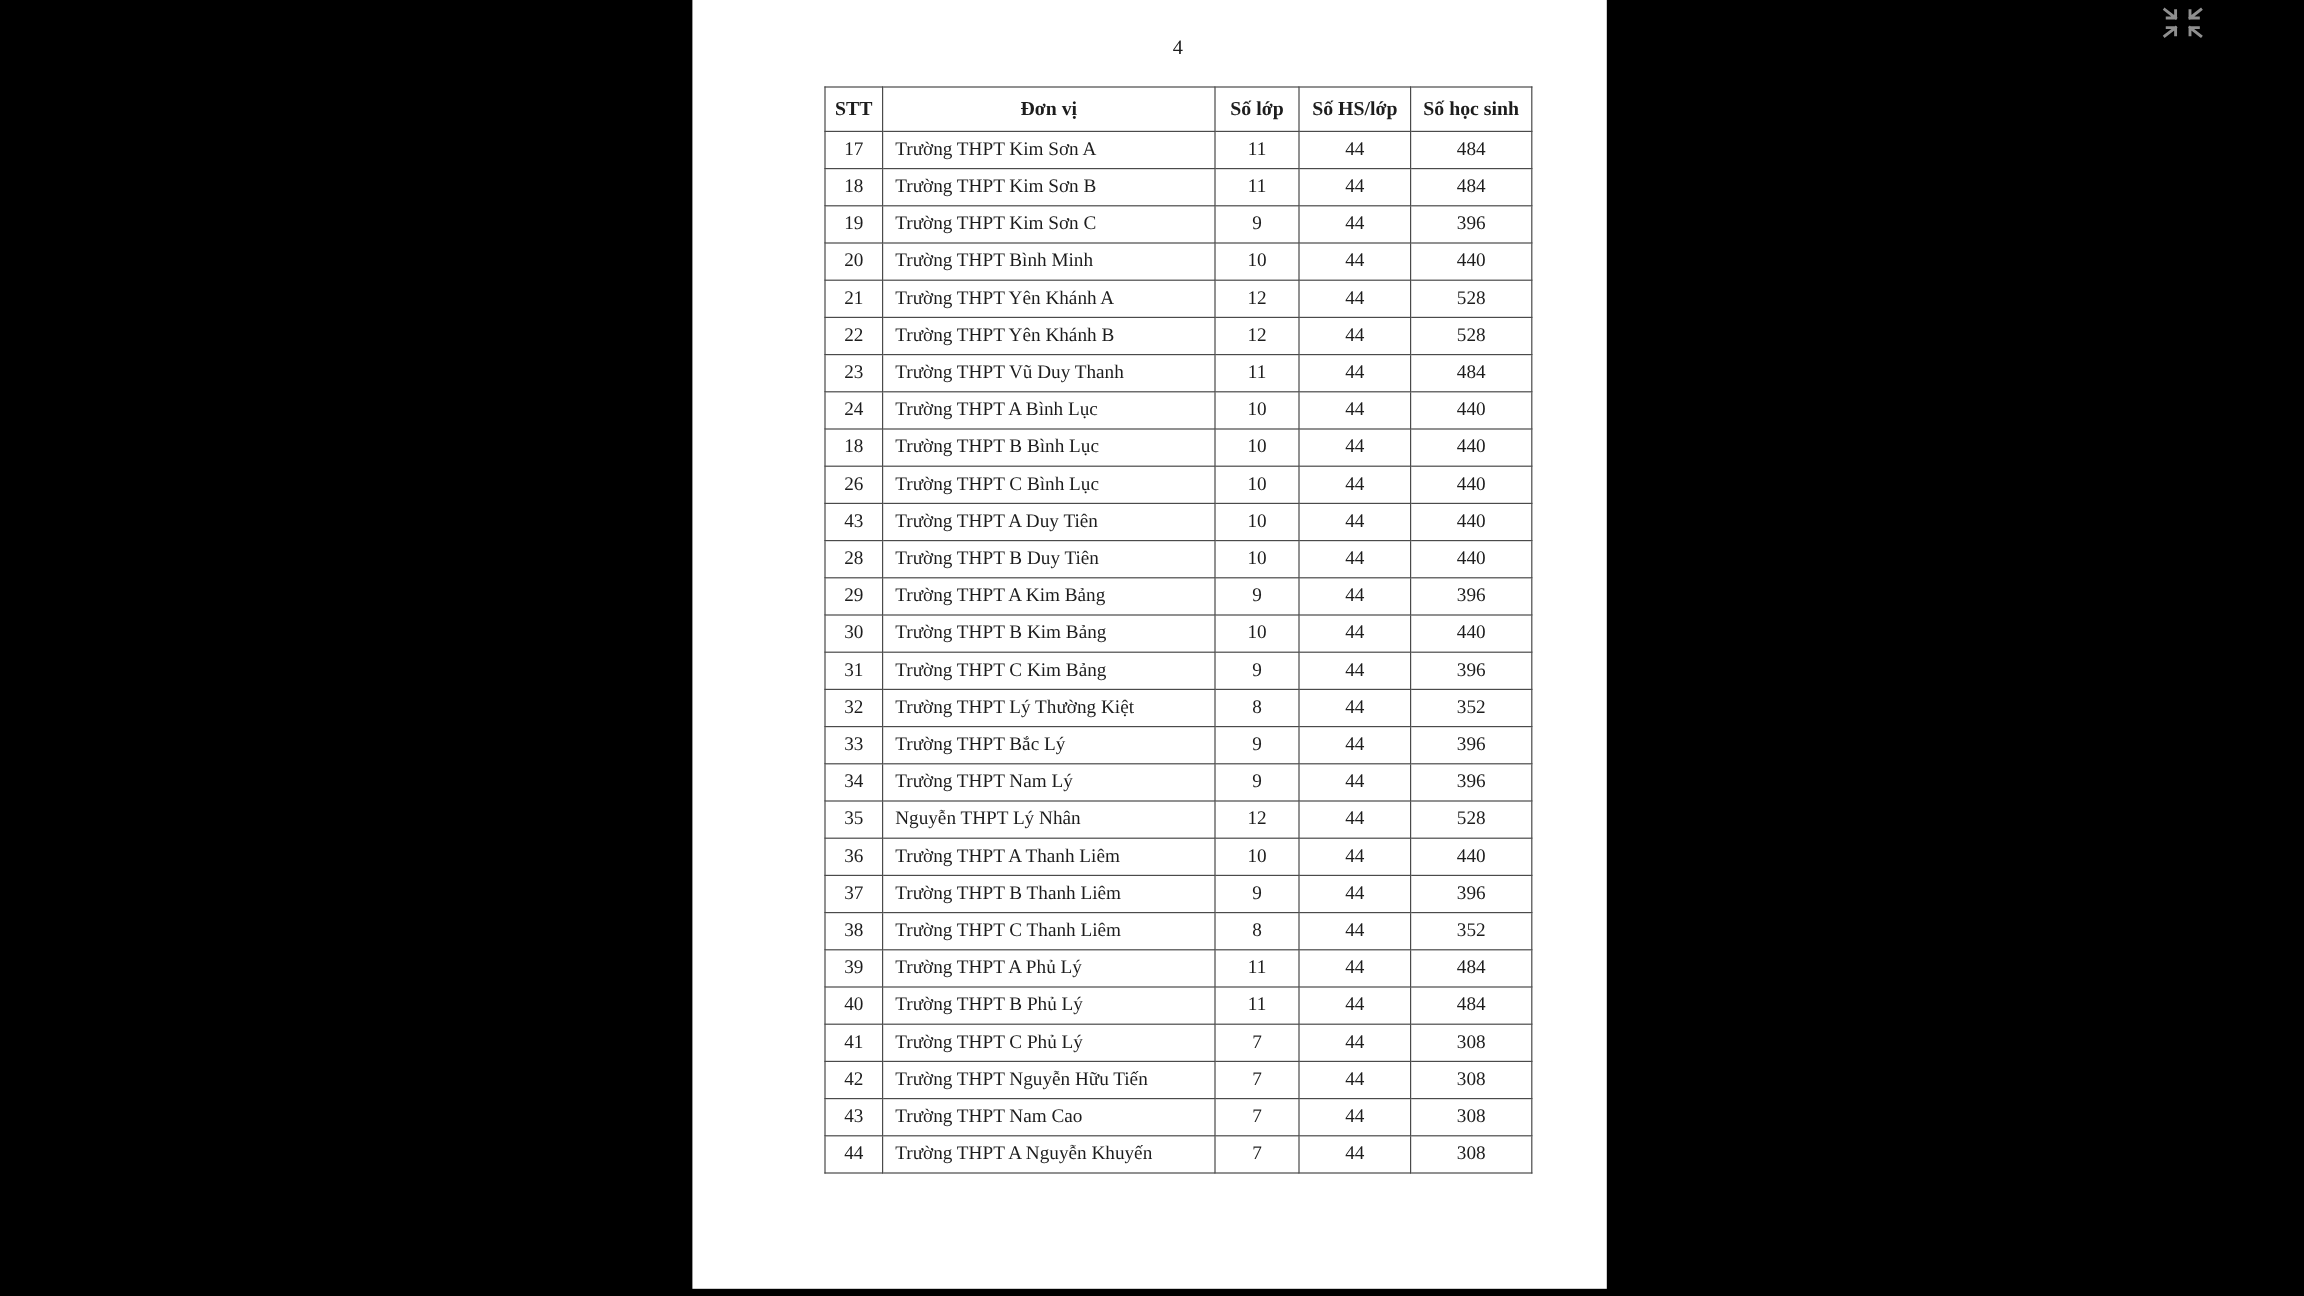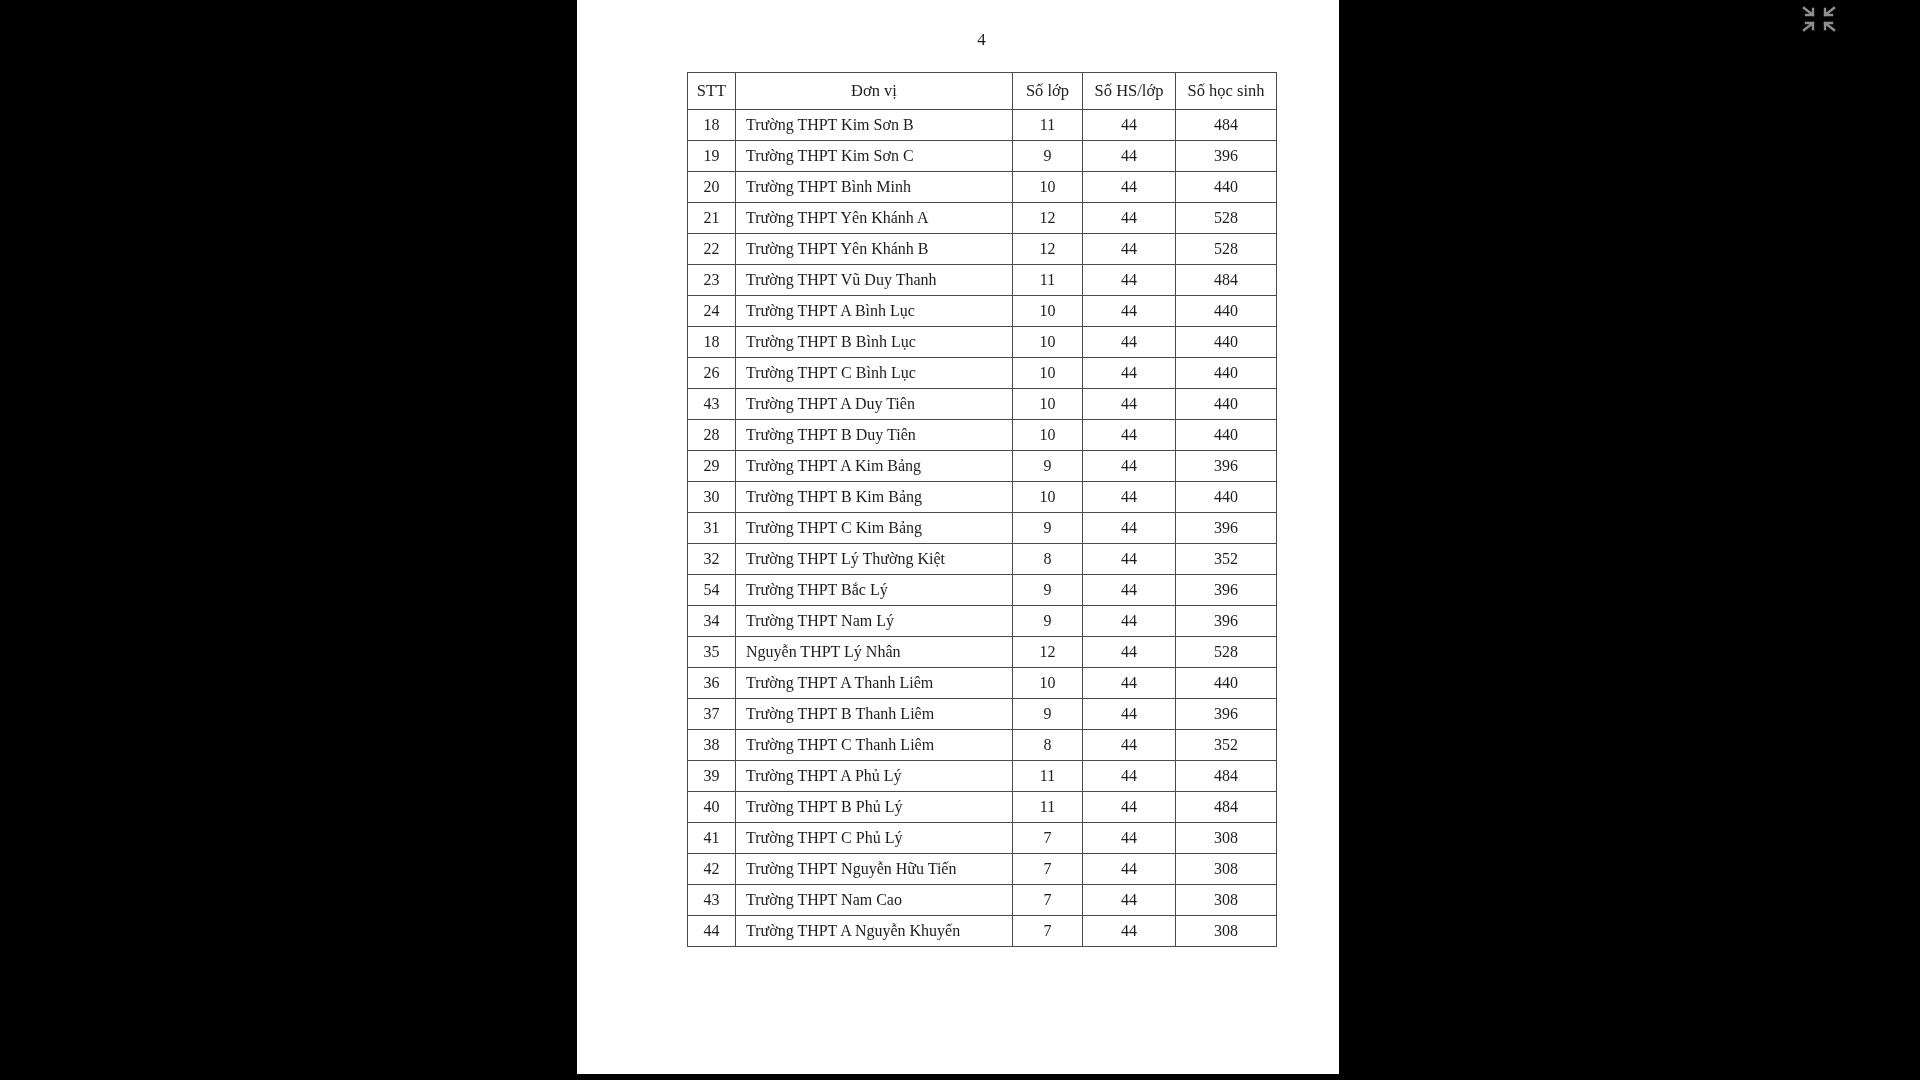--- a/index.html
+++ b/index.html
@@ -41,21 +41,21 @@
     color: #1d1d1d;
   }
   .school-table th, .school-table td {
     border: 1px solid #4a4a4a;
     overflow: hidden;
     white-space: nowrap;
   }
   .school-table th {
     height: 36px;
     font-size: 16.5px;
-    font-weight: normal;
+    font-weight: bold;
     text-align: center;
     padding: 0 2px;
   }
   .school-table td {
     height: 30px;
     font-size: 16px;
     font-weight: normal;
     padding: 0 2px;
   }
   .school-table td.cell-center {
@@ -91,20 +91,27 @@
       <tr>
           <th>STT</th>
           <th>Đơn vị</th>
           <th>Số lớp</th>
           <th>Số HS/lớp</th>
           <th>Số học sinh</th>
         </tr>
     </thead>
     <tbody>
         <tr>
+          <td class="cell-center">17</td>
+          <td class="cell-left">Trường THPT Kim Sơn A</td>
+          <td class="cell-center">11</td>
+          <td class="cell-center">44</td>
+          <td class="cell-center">484</td>
+        </tr>
+        <tr>
           <td class="cell-center">18</td>
           <td class="cell-left">Trường THPT Kim Sơn B</td>
           <td class="cell-center">11</td>
           <td class="cell-center">44</td>
           <td class="cell-center">484</td>
         </tr>
         <tr>
           <td class="cell-center">19</td>
           <td class="cell-left">Trường THPT Kim Sơn C</td>
           <td class="cell-center">9</td>
@@ -196,21 +203,21 @@
           <td class="cell-center">396</td>
         </tr>
         <tr>
           <td class="cell-center">32</td>
           <td class="cell-left">Trường THPT Lý Thường Kiệt</td>
           <td class="cell-center">8</td>
           <td class="cell-center">44</td>
           <td class="cell-center">352</td>
         </tr>
         <tr>
-          <td class="cell-center">54</td>
+          <td class="cell-center">33</td>
           <td class="cell-left">Trường THPT Bắc Lý</td>
           <td class="cell-center">9</td>
           <td class="cell-center">44</td>
           <td class="cell-center">396</td>
         </tr>
         <tr>
           <td class="cell-center">34</td>
           <td class="cell-left">Trường THPT Nam Lý</td>
           <td class="cell-center">9</td>
           <td class="cell-center">44</td>

